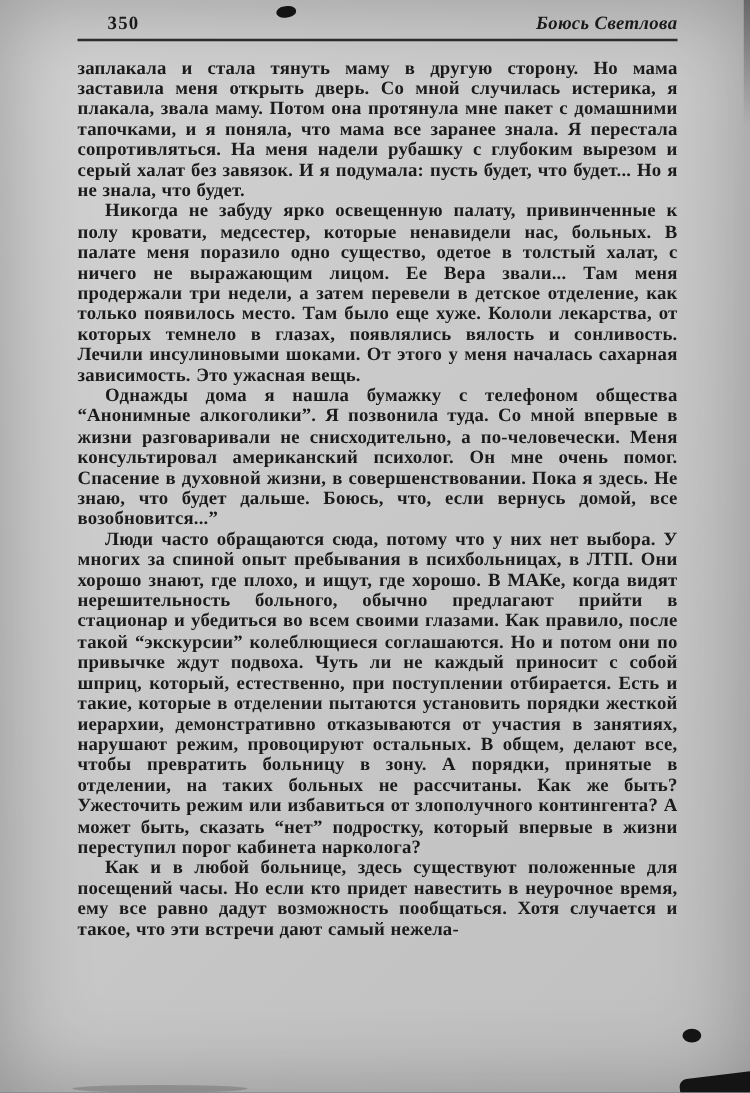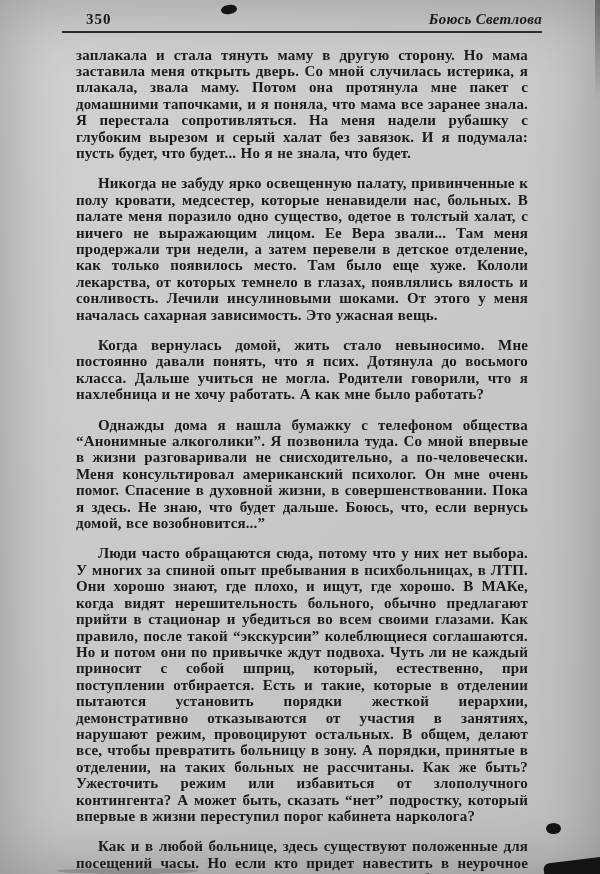--- a/index.html
+++ b/index.html
@@ -43,21 +43,21 @@
     font-style: italic;
     letter-spacing: 0.3px;
   }
   .rule {
     height: 1.5px;
     background: #2b2b2b;
     margin-top: 3px;
     margin-bottom: 14px;
   }
   main p {
-    margin: 14px;
+    margin: 0;
     text-align: justify;
     font-size: 15px;
     line-height: 16.4px;
     font-weight: 700;
     letter-spacing: 0.15px;
     word-spacing: 0.5px;
     text-indent: 22px;
     color: #1b1b1b;
   }
   main p.no-indent {
@@ -125,20 +125,19 @@
     <header>
       <span class="pagenum">350</span>
       <span class="author">Боюсь Светлова</span>
     </header>
 
     <div class="rule"></div>
 
     <main>
       <p class="no-indent">заплакала и стала тянуть маму в другую сторону. Но мама заставила меня открыть дверь. Со мной случилась истерика, я плакала, звала маму. Потом она протянула мне пакет с домашними тапочками, и я поняла, что мама все заранее знала. Я перестала сопротивляться. На меня надели рубашку с глубоким вырезом и серый халат без завязок. И я подумала: пусть будет, что будет... Но я не знала, что будет.</p>
       <p>Никогда не забуду ярко освещенную палату, привинченные к полу кровати, медсестер, которые ненавидели нас, больных. В палате меня поразило одно существо, одетое в толстый халат, с ничего не выражающим лицом. Ее Вера звали... Там меня продержали три недели, а затем перевели в детское отделение, как только появилось место. Там было еще хуже. Кололи лекарства, от которых темнело в глазах, появлялись вялость и сонливость. Лечили инсулиновыми шоками. От этого у меня началась сахарная зависимость. Это ужасная вещь.</p>
-      <p>Когда вернулась домой, жить стало невыносимо. Мне постоянно давали понять, что я псих. Дотянула до восьмого класса. Дальше учиться не могла. Родители говорили, что я нахлебница и не хочу работать. А как мне было работать?</p>
       <p>Однажды дома я нашла бумажку с телефоном общества “Анонимные алкоголики”. Я позвонила туда. Со мной впервые в жизни разговаривали не снисходительно, а по-человечески. Меня консультировал американский психолог. Он мне очень помог. Спасение в духовной жизни, в совершенствовании. Пока я здесь. Не знаю, что будет дальше. Боюсь, что, если вернусь домой, все возобновится...”</p>
       <p>Люди часто обращаются сюда, потому что у них нет выбора. У многих за спиной опыт пребывания в психбольницах, в ЛТП. Они хорошо знают, где плохо, и ищут, где хорошо. В МАКе, когда видят нерешительность больного, обычно предлагают прийти в стационар и убедиться во всем своими глазами. Как правило, после такой “экскурсии” колеблющиеся соглашаются. Но и потом они по привычке ждут подвоха. Чуть ли не каждый приносит с собой шприц, который, естественно, при поступлении отбирается. Есть и такие, которые в отделении пытаются установить порядки жесткой иерархии, демонстративно отказываются от участия в занятиях, нарушают режим, провоцируют остальных. В общем, делают все, чтобы превратить больницу в зону. А порядки, принятые в отделении, на таких больных не рассчитаны. Как же быть? Ужесточить режим или избавиться от злополучного контингента? А может быть, сказать “нет” подростку, который впервые в жизни переступил порог кабинета нарколога?</p>
-      <p>Как и в любой больнице, здесь существуют положенные для посещений часы. Но если кто придет навестить в неурочное время, ему все равно дадут возможность пообщаться. Хотя случается и такое, что эти встречи дают меня нежела-</p>
+      <p>Как и в любой больнице, здесь существуют положенные для посещений часы. Но если кто придет навестить в неурочное время, ему все равно дадут возможность пообщаться. Хотя случается и такое, что эти встречи дают самый нежела-</p>
     </main>
 
   </div>
 </div>
 
 </body></html>

